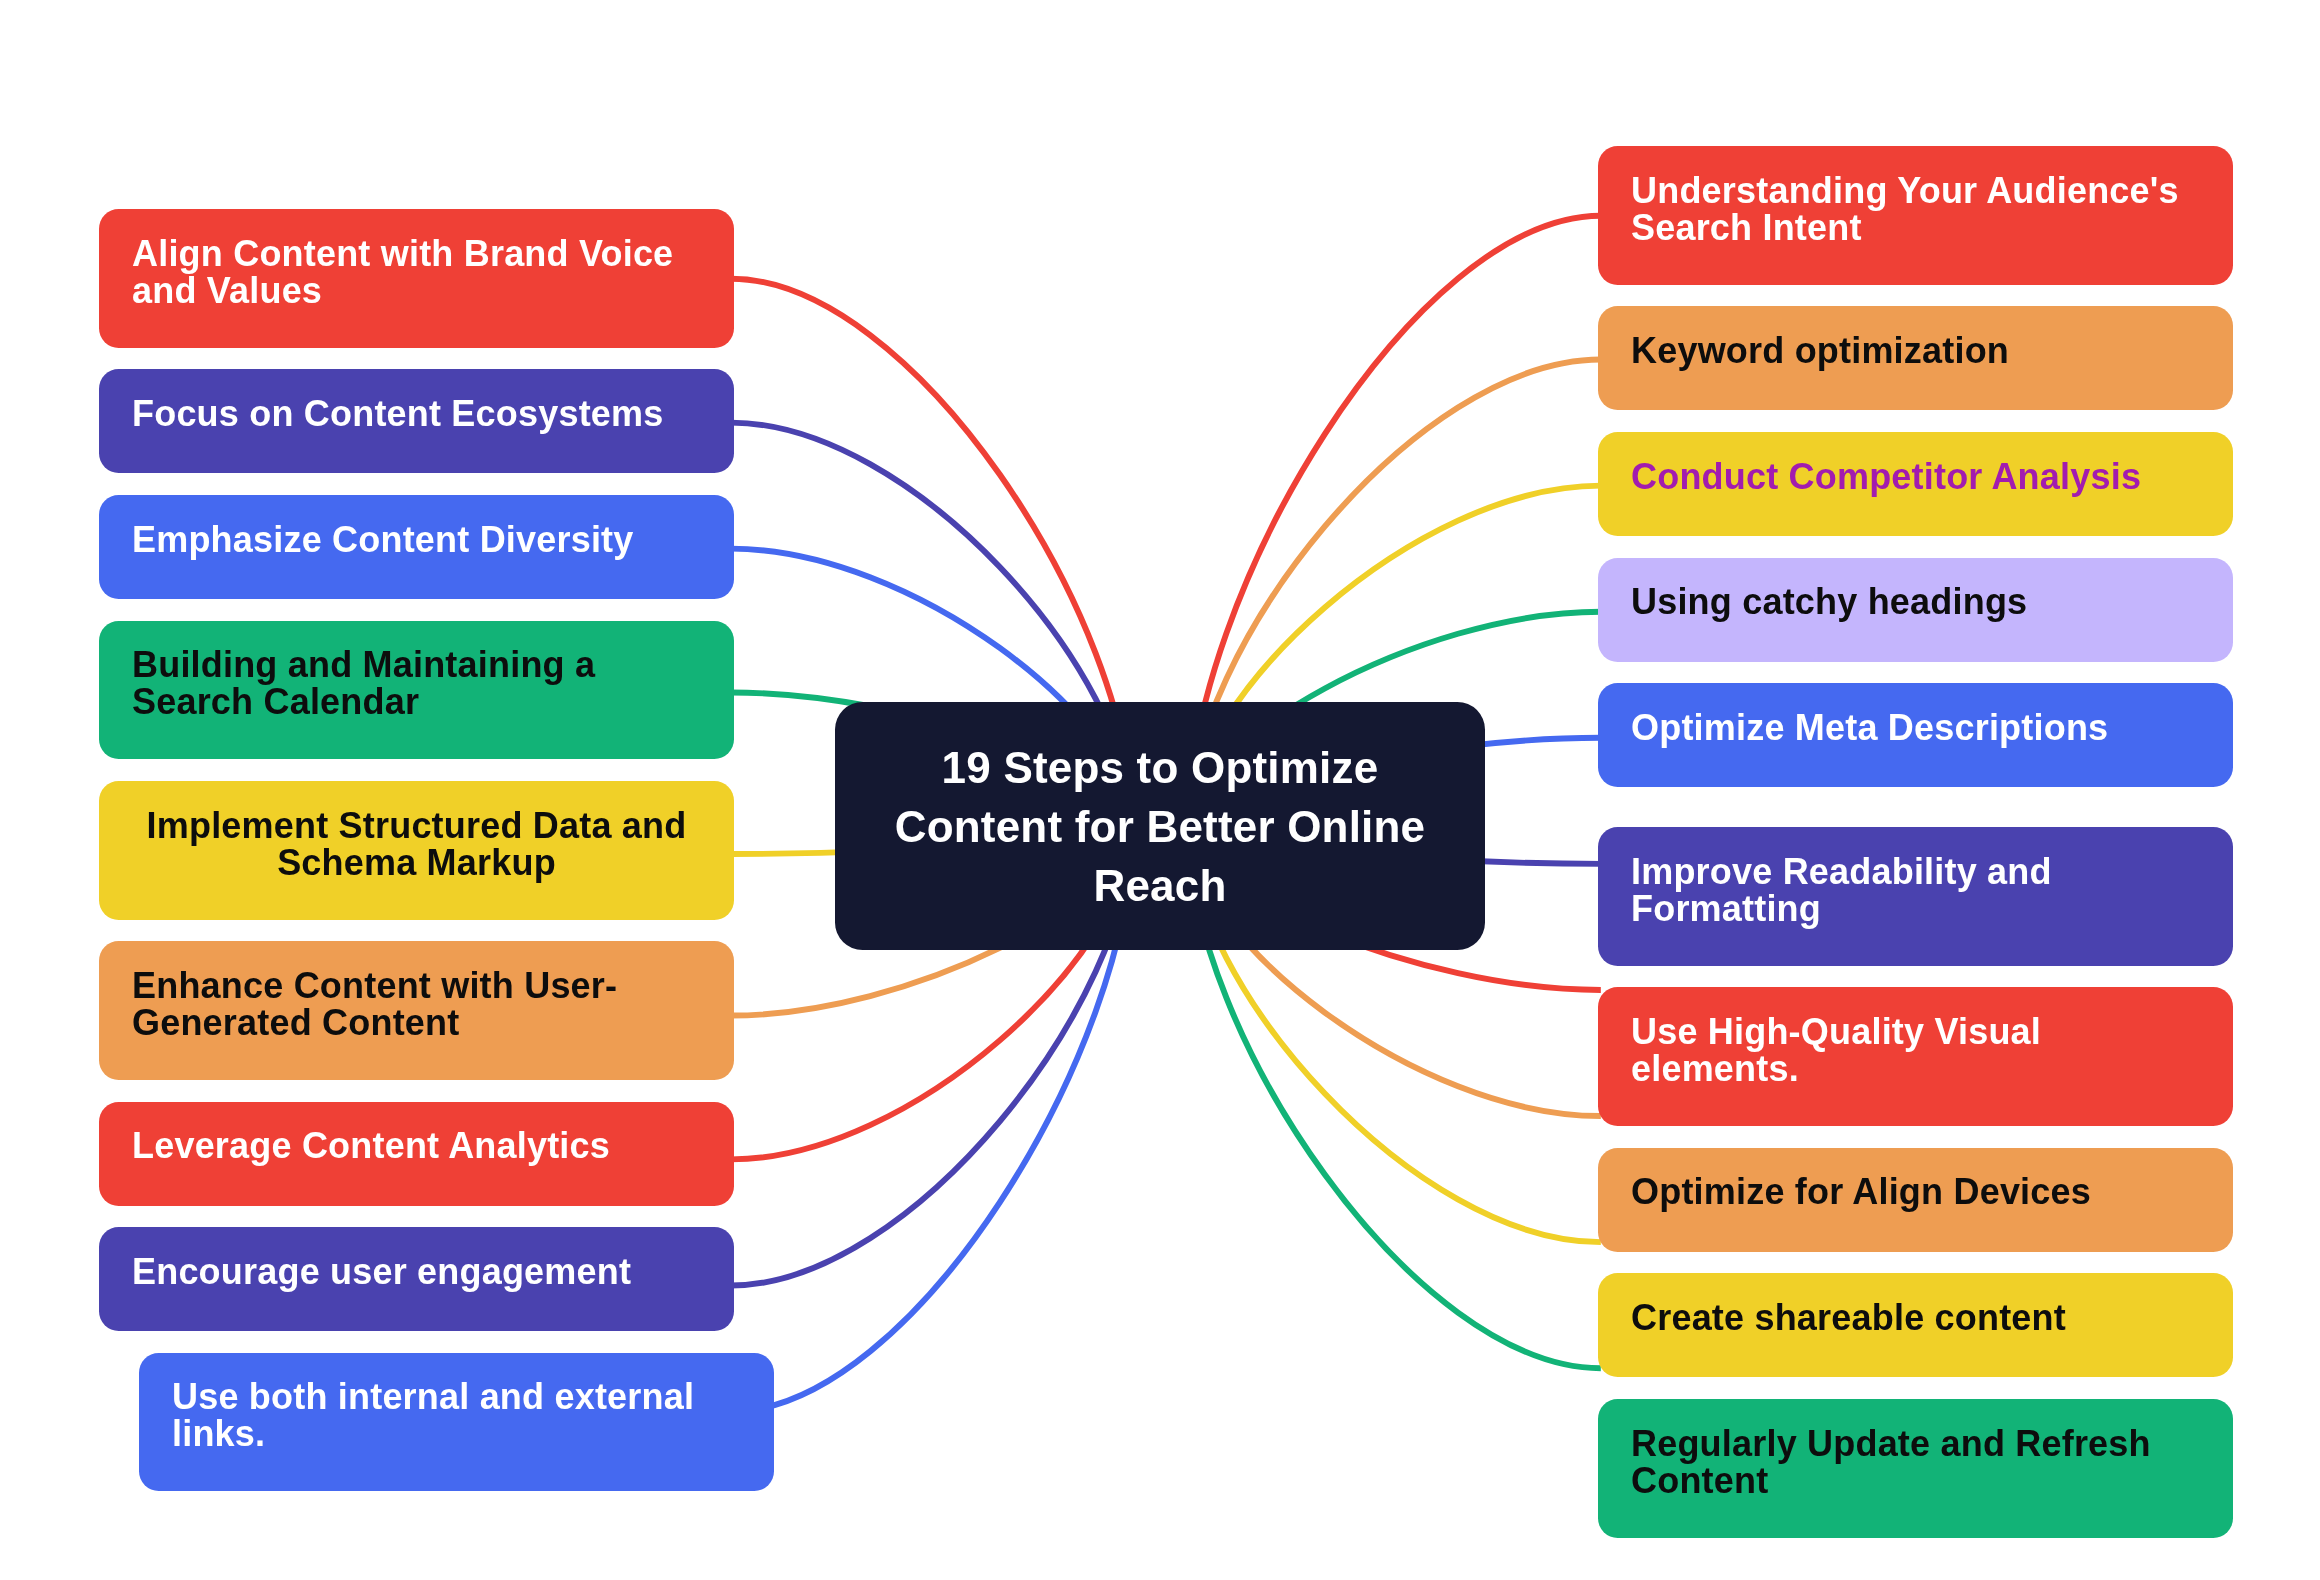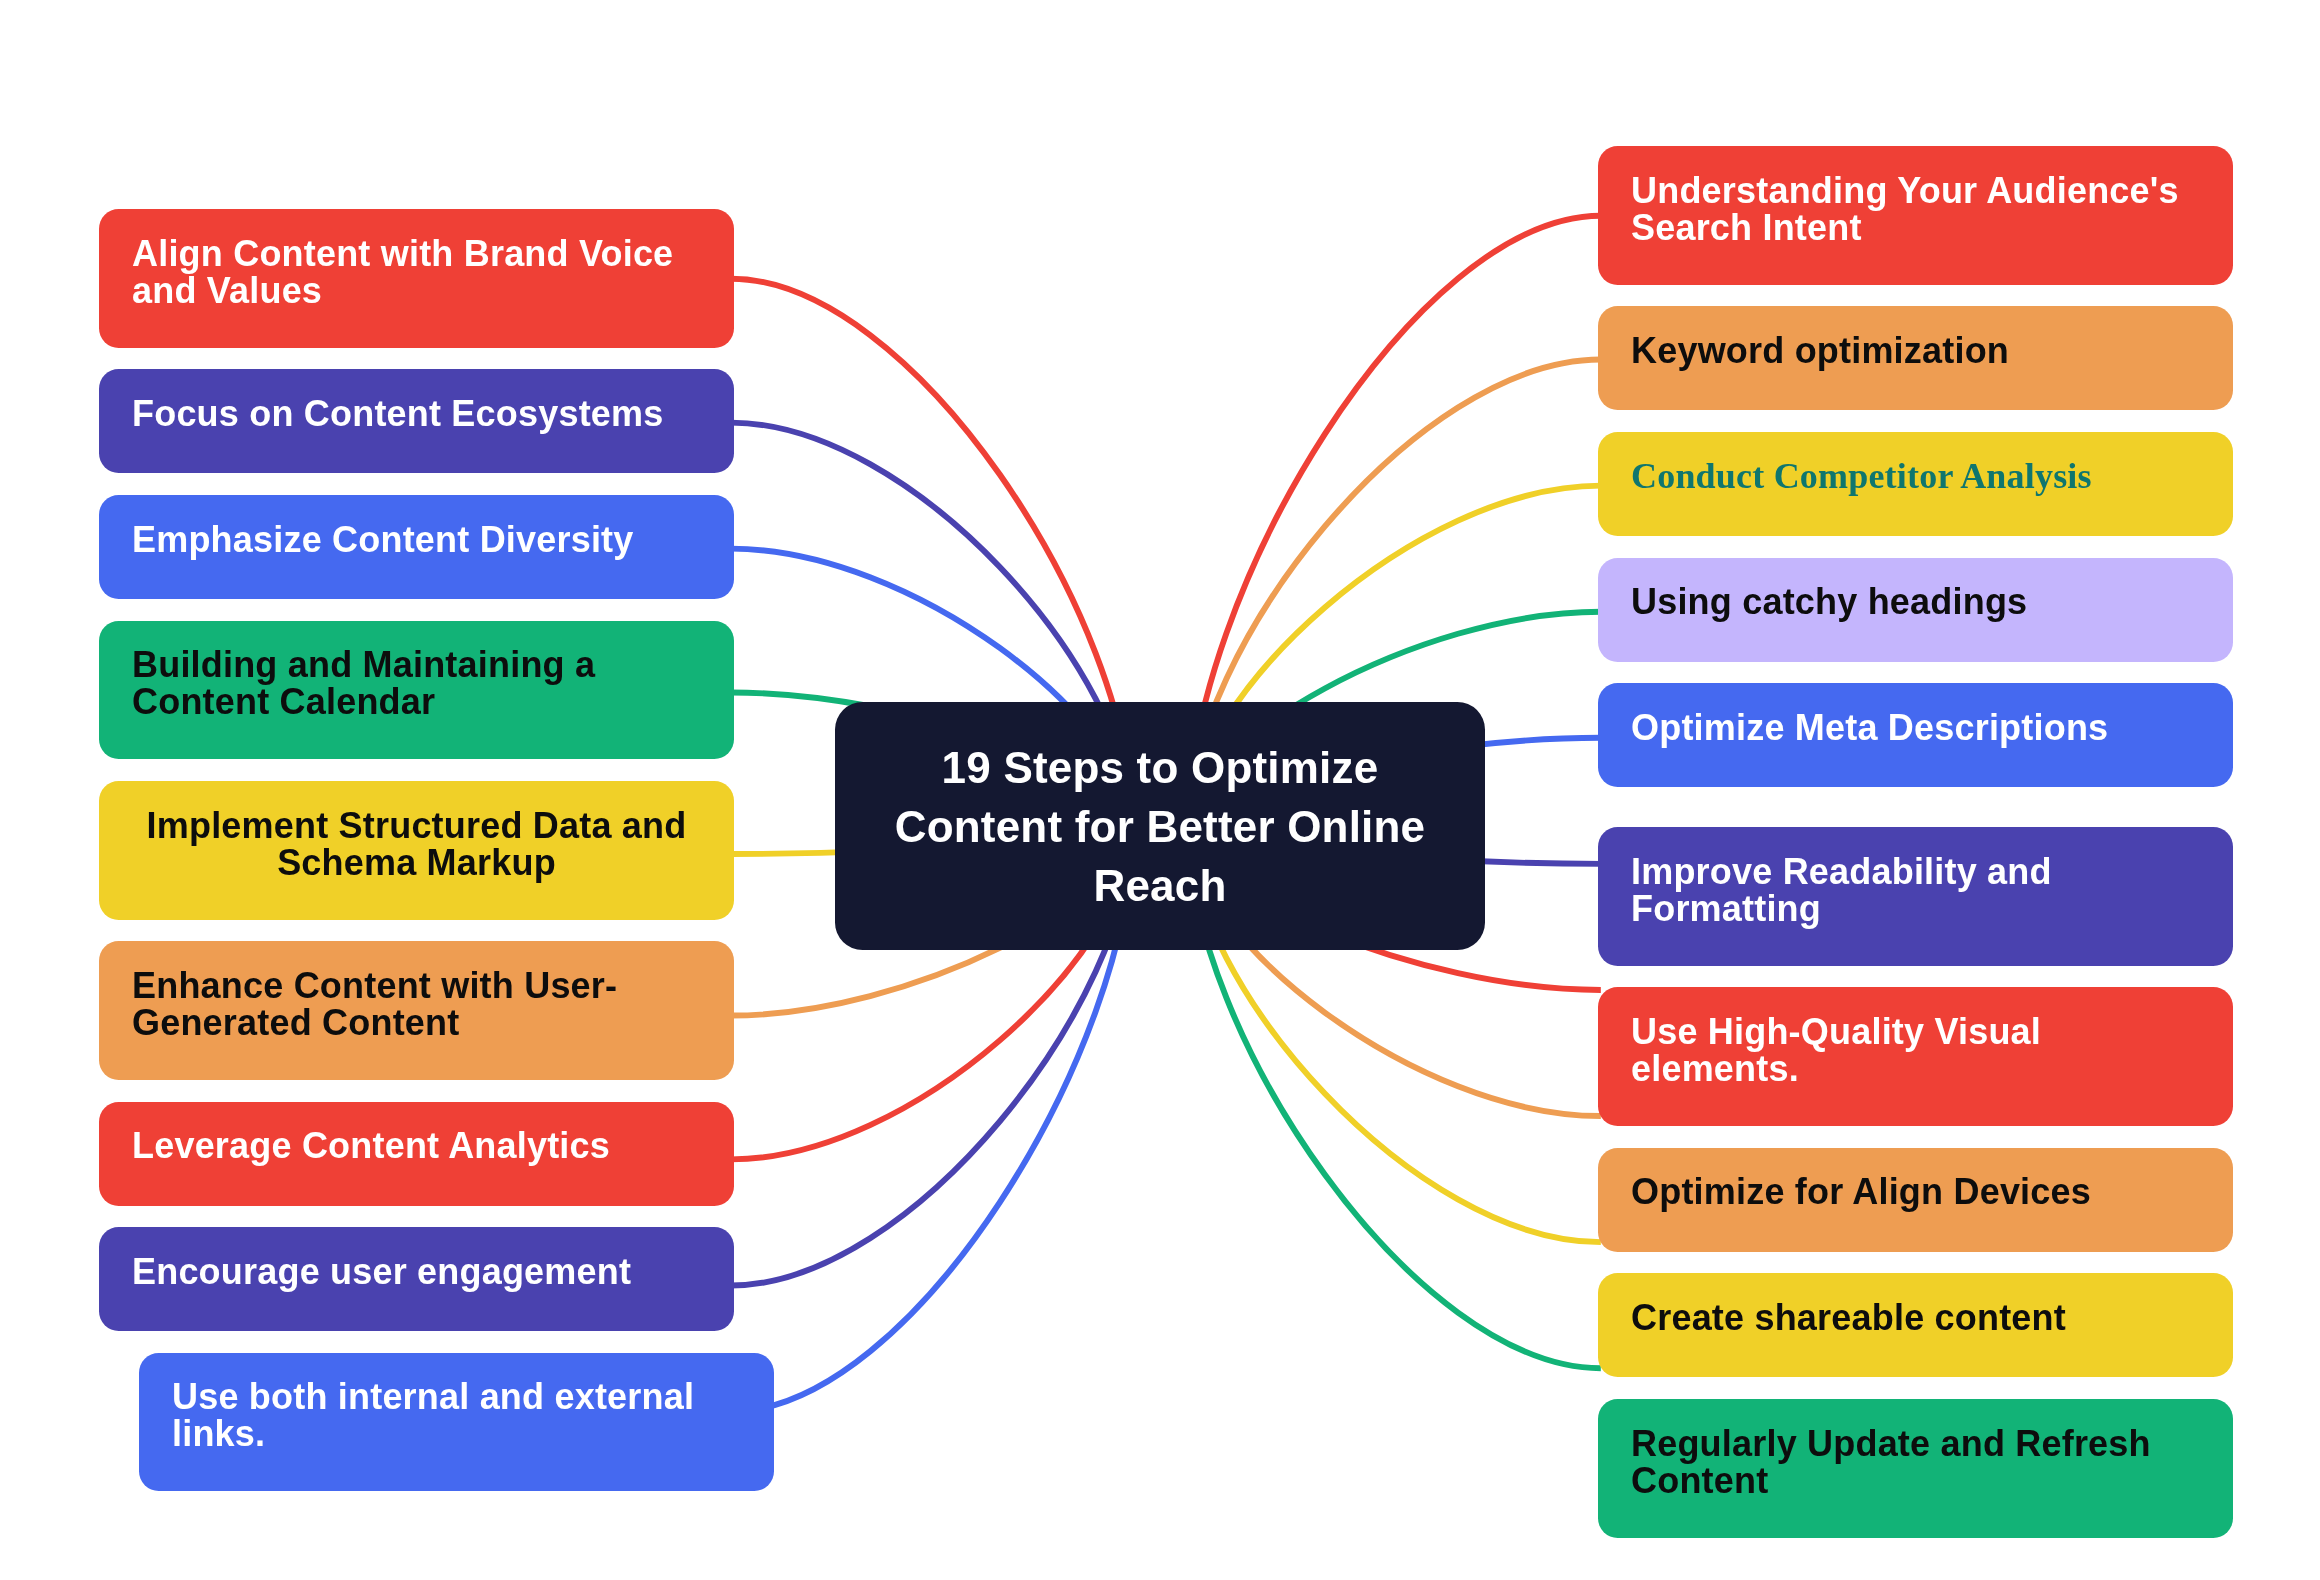--- a/index.html
+++ b/index.html
@@ -85,36 +85,36 @@
       <path d="M 1625 1005 C 1436.45 1005, 1206 902.08, 1206 839" fill="none" stroke="#EF4036" stroke-width="6"></path>
       <path d="M 1625 1133 C 1436.45 1133, 1206 950.72, 1206 839" fill="none" stroke="#EE9D52" stroke-width="6"></path>
       <path d="M 1625 1261 C 1436.45 1261, 1206 999.36, 1206 839" fill="none" stroke="#F0D028" stroke-width="6"></path>
       <path d="M 1625 1389 C 1436.45 1389, 1206 1048, 1206 839" fill="none" stroke="#12B377" stroke-width="6"></path>
     </svg>
 
   <div class="column column-left" id="left-column">
       <div class="branch" style="background: rgb(239, 64, 54); color: rgb(255, 255, 255);"><span>Align Content with Brand Voice and Values</span></div>
       <div class="branch" style="background: rgb(74, 66, 175); color: rgb(255, 255, 255);"><span>Focus on Content Ecosystems</span></div>
       <div class="branch" style="background: rgb(69, 105, 240); color: rgb(255, 255, 255);"><span>Emphasize Content Diversity</span></div>
-      <div class="branch" style="background: rgb(18, 179, 119); color: rgb(13, 13, 13);"><span>Building and Maintaining a Content Calendar</span></div>
+      <div class="branch" style="background: rgb(18, 179, 119); color: rgb(13, 13, 13);"><span>Building and Maintaining a Search Calendar</span></div>
       <div class="branch" style="background: rgb(240, 208, 40); color: rgb(13, 13, 13); text-align: center;"><span>Implement Structured Data and Schema Markup</span></div>
       <div class="branch" style="background: rgb(238, 157, 82); color: rgb(13, 13, 13);"><span>Enhance Content with User-Generated Content</span></div>
       <div class="branch" style="background: rgb(239, 64, 54); color: rgb(255, 255, 255);"><span>Leverage Content Analytics</span></div>
       <div class="branch" style="background: rgb(74, 66, 175); color: rgb(255, 255, 255);"><span>Encourage user engagement</span></div>
       <div class="branch" style="background: rgb(69, 105, 240); color: rgb(255, 255, 255); margin-left: 40px;"><span>Use both internal and external links.</span></div>
     </div>
 
   <div class="center-node" id="center-node" style="background: rgb(20, 24, 49); color: rgb(255, 255, 255); justify-content: flex-end;">
     <span>19 Steps to Optimize Content for Better Online Reach</span>
   </div>
 
   <div class="column column-right" id="right-column">
       <div class="branch" style="background: rgb(239, 64, 54); color: rgb(255, 255, 255);"><span>Understanding Your Audience's Search Intent</span></div>
       <div class="branch" style="background: rgb(238, 157, 82); color: rgb(13, 13, 13);"><span>Keyword optimization</span></div>
-      <div class="branch" style="background: rgb(240, 208, 40); color: #0f766e; font-family: Liberation Serif, serif;"><span>Conduct Competitor Analysis</span></div>
+      <div class="branch" style="background: rgb(240, 208, 40); color: #a21caf;"><span>Conduct Competitor Analysis</span></div>
       <div class="branch" style="background: #c4b5fd; color: rgb(13, 13, 13);"><span>Using catchy headings</span></div>
       <div class="branch" style="background: rgb(69, 105, 240); color: rgb(255, 255, 255);"><span>Optimize Meta Descriptions</span></div>
       <div class="branch" style="background: rgb(74, 66, 175); color: rgb(255, 255, 255); margin-top: 18px;"><span>Improve Readability and Formatting</span></div>
       <div class="branch" style="background: rgb(239, 64, 54); color: rgb(255, 255, 255);"><span>Use High-Quality Visual elements.</span></div>
       <div class="branch" style="background: rgb(238, 157, 82); color: rgb(13, 13, 13);"><span>Optimize for Align Devices</span></div>
       <div class="branch" style="background: rgb(240, 208, 40); color: rgb(13, 13, 13);"><span>Create shareable content</span></div>
       <div class="branch" style="background: rgb(18, 179, 119); color: rgb(13, 13, 13);"><span>Regularly Update and Refresh Content</span></div>
     </div>
 </div>
 

